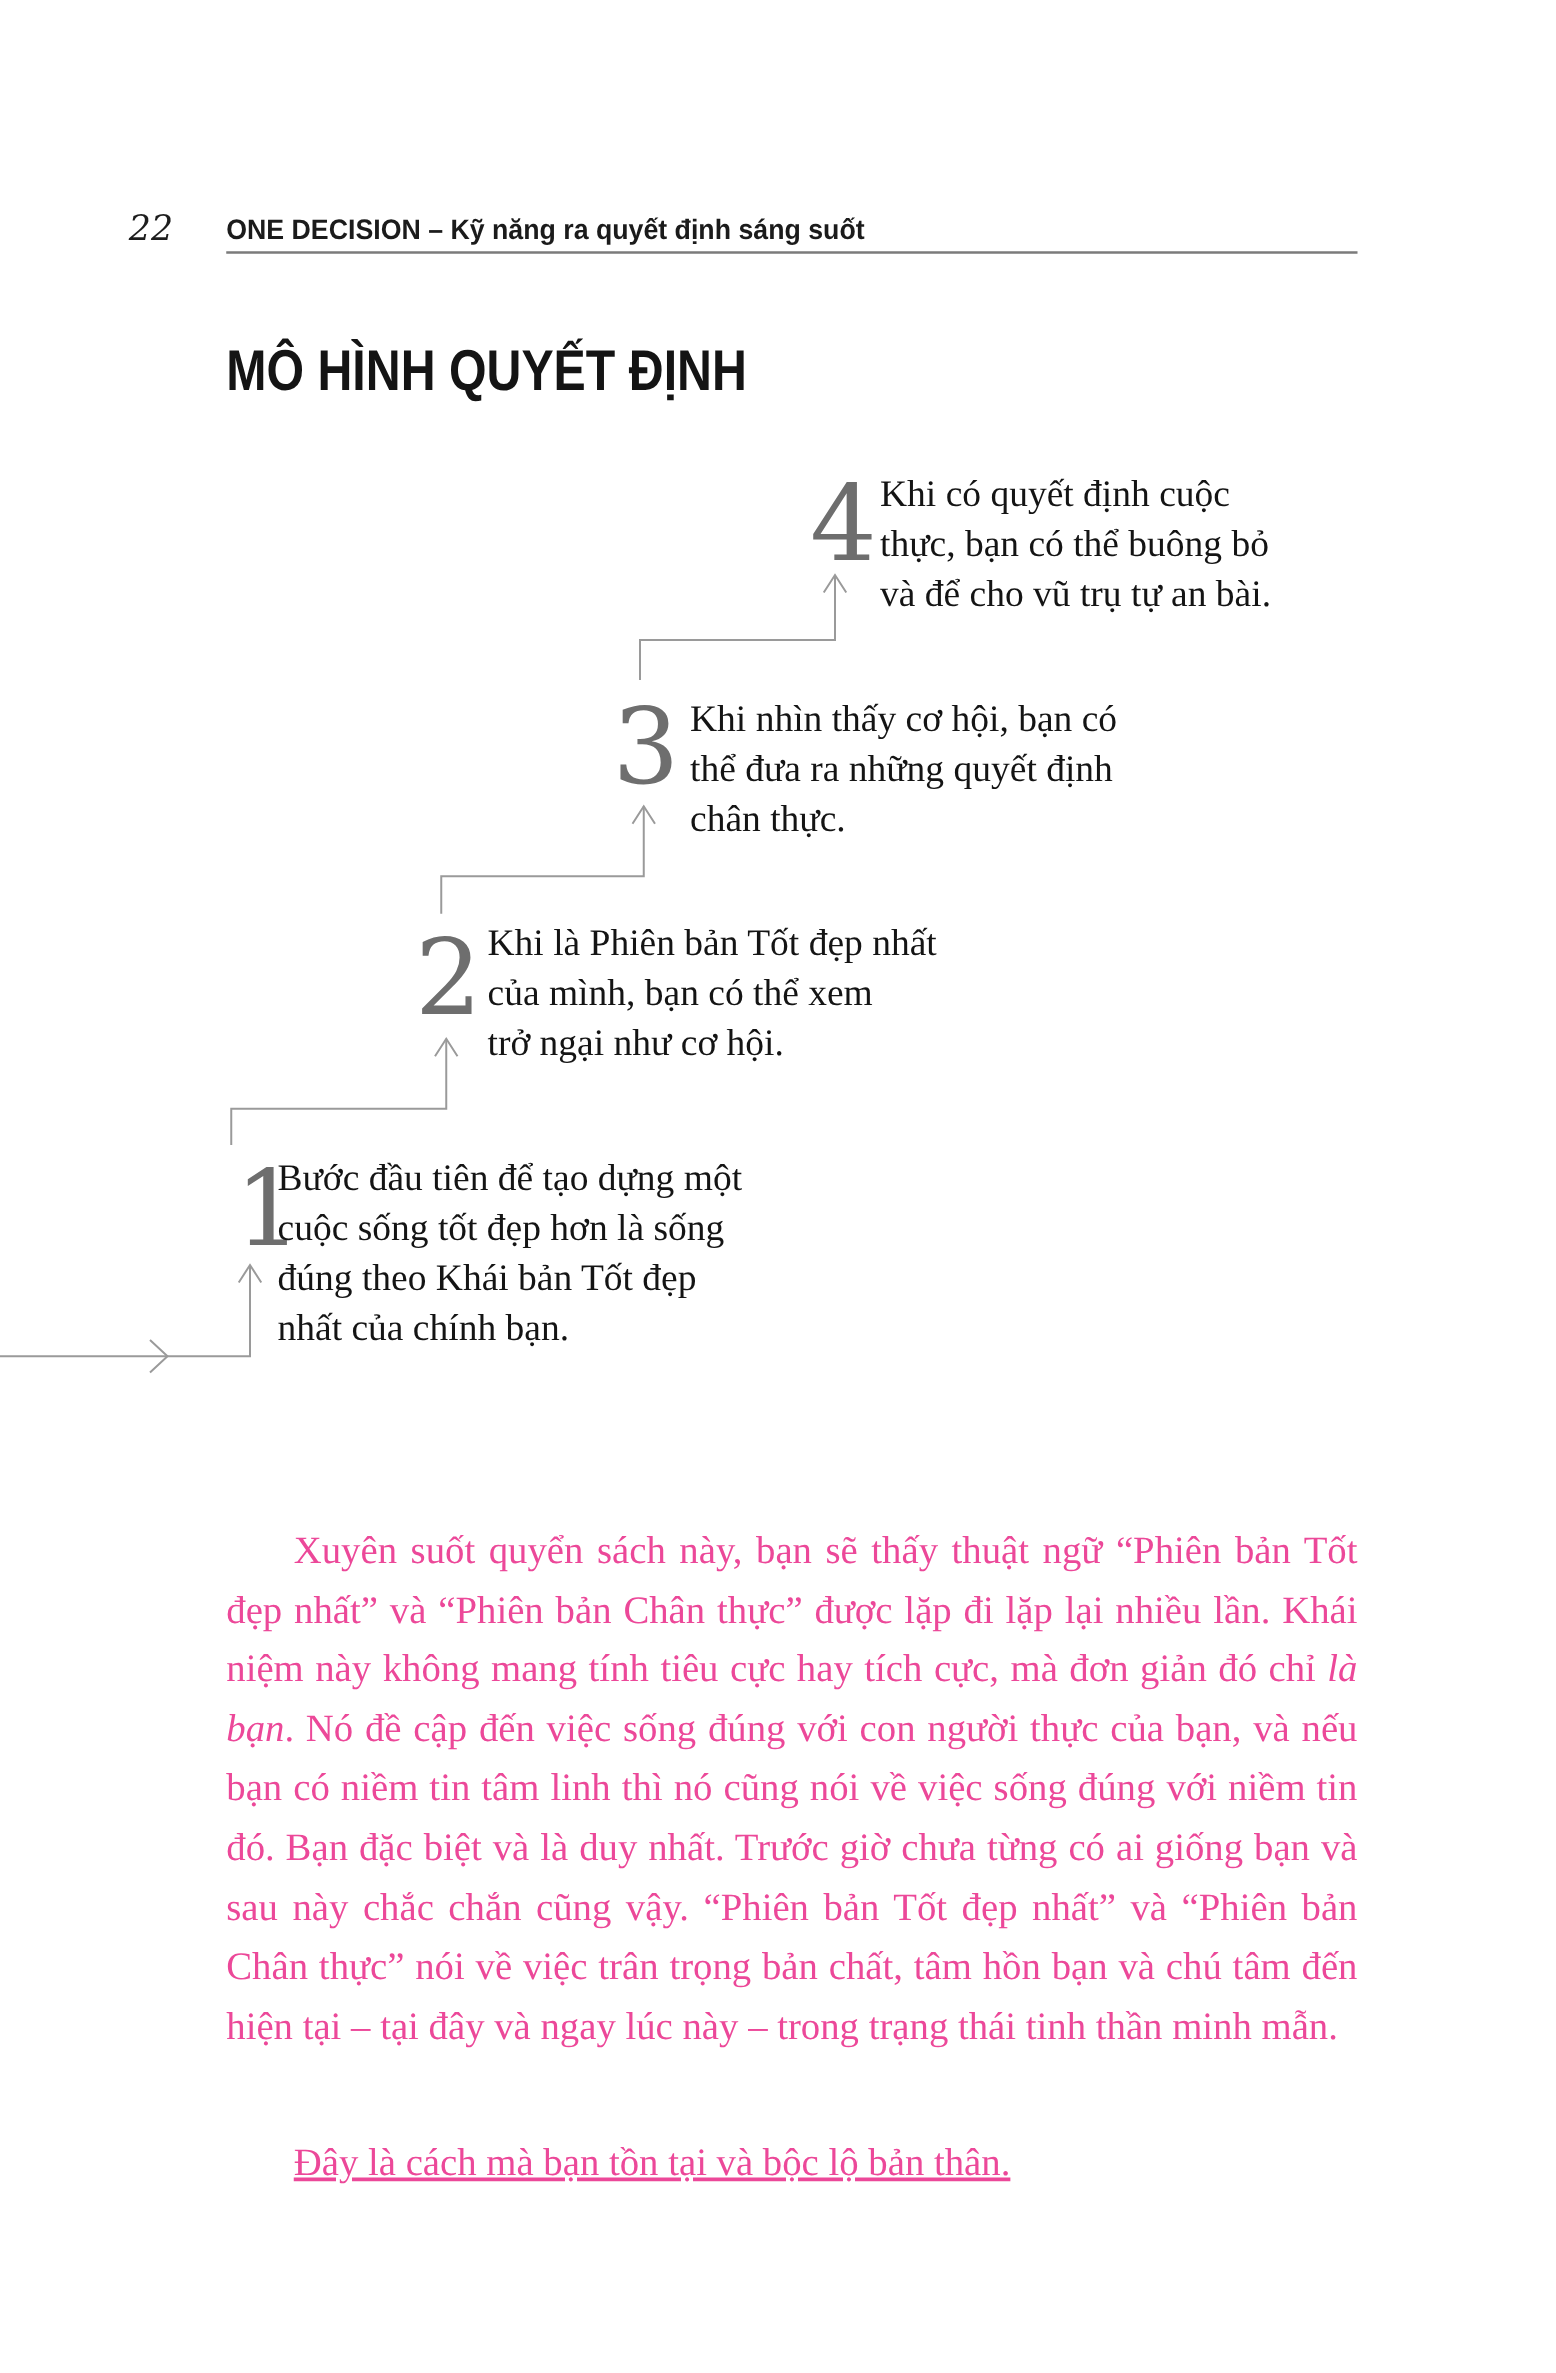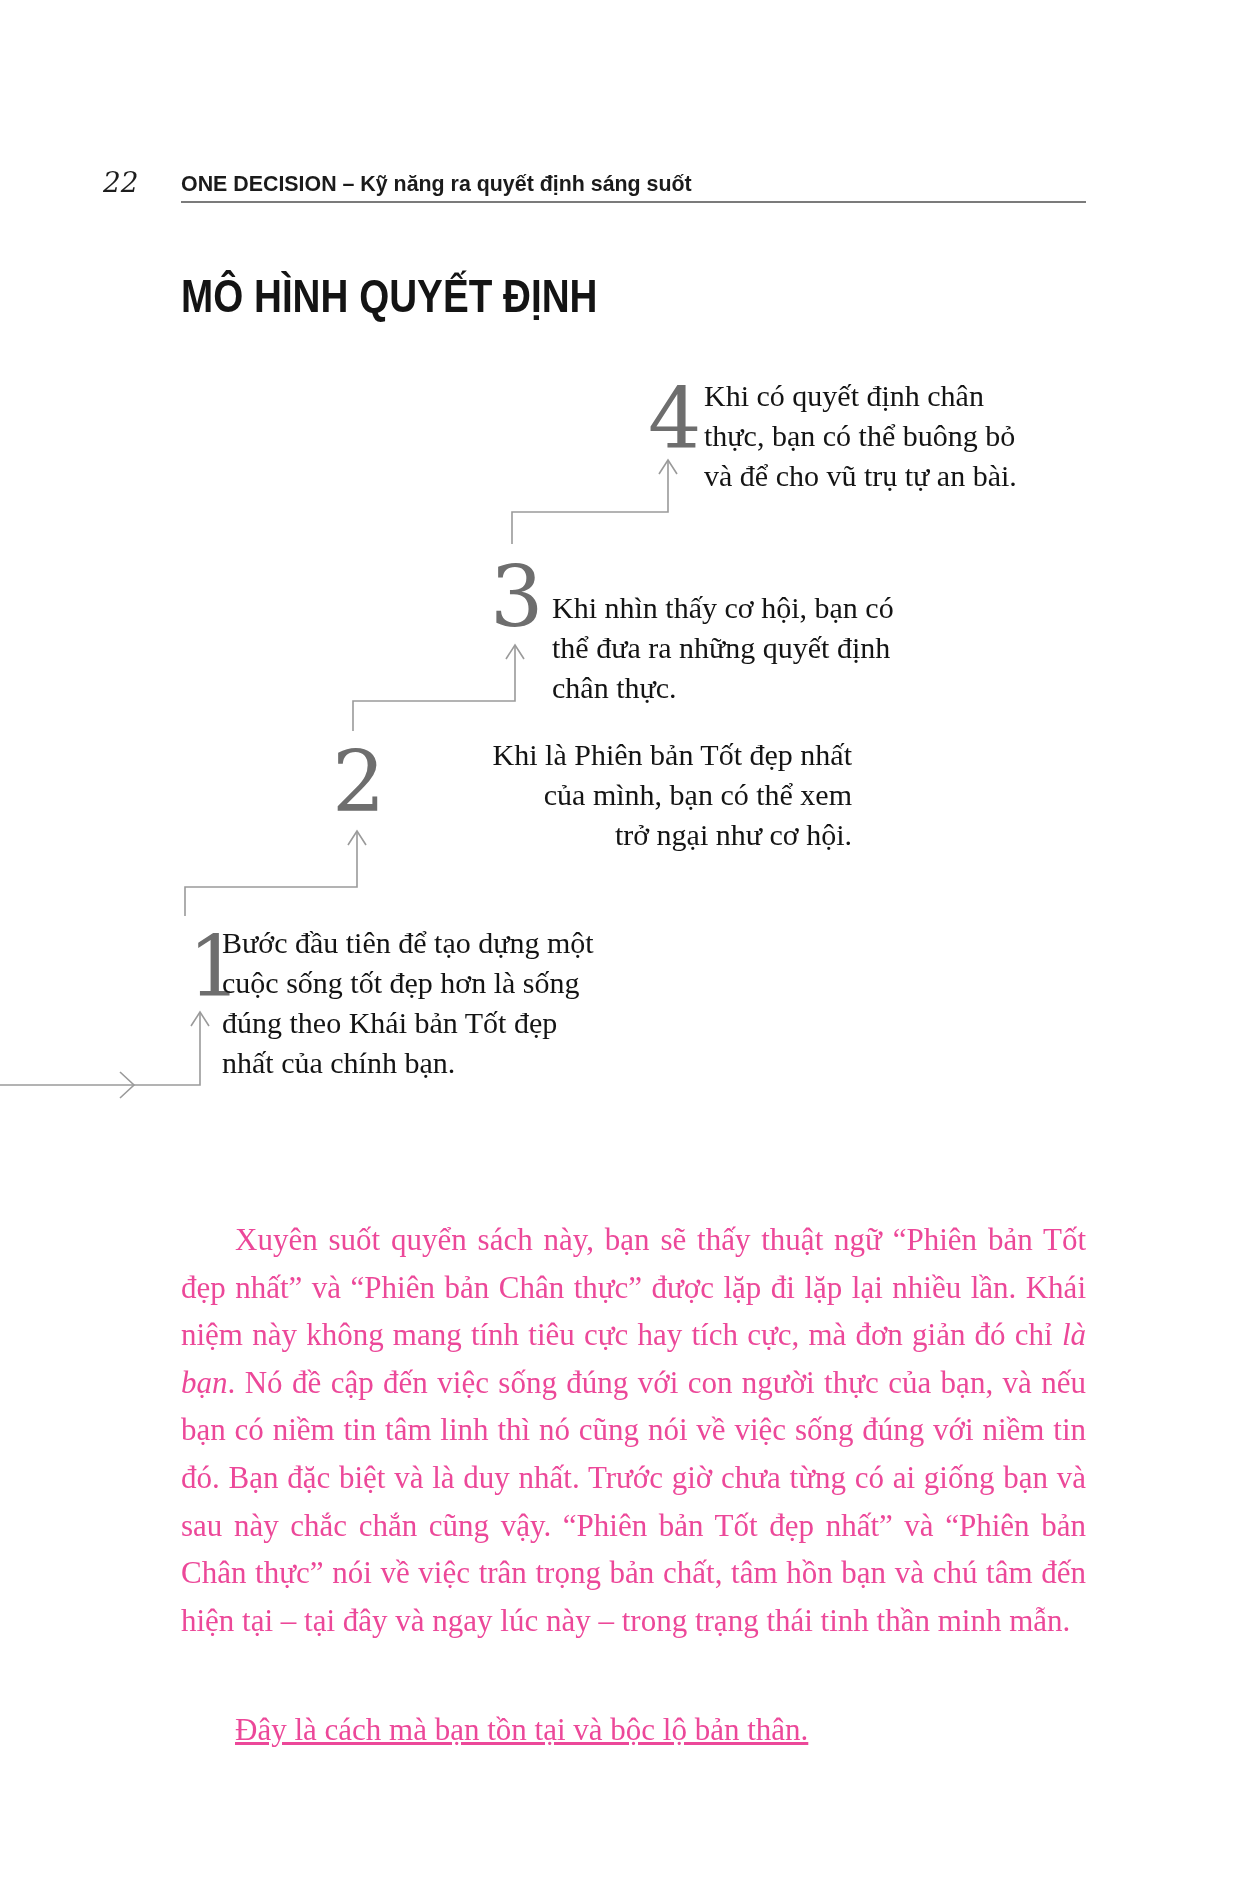--- a/index.html
+++ b/index.html
@@ -47,22 +47,22 @@
   .step-text {
     position:absolute; width:440px;
     font-size:30px; line-height:40px;
     white-space:pre-line; color:#141414;
   }
   .n1 { left:188px; top:925px; }
   .n2 { left:332px; top:740px; }
   .n3 { left:490px; top:555px; }
   .n4 { left:648px; top:377px; }
   .t1 { left:222px; top:923px; }
-  .t2 { left:412px; top:735px;text-align:right; }
-  .t3 { left:552px; top:556px;margin-top:32px; }
+  .t2 { left:390px; top:735px; }
+  .t3 { left:552px; top:556px; }
   .t4 { left:704px; top:376px; }
   
   .body-para {
     position:absolute; left:181px; width:905px;
     font-size:31px; line-height:47.6px;
     text-align:justify; text-indent:54px;
     color:#ec4899;
   }
   .para-1 { top:1185px; }
   .para-2 { top:1675px; text-align:left;text-decoration:underline; }
@@ -111,19 +111,19 @@
 <div class="step-text t2">Khi là Phiên bản Tốt đẹp nhất
 của mình, bạn có thể xem
 trở ngại như cơ hội.</div>
 
 <div class="step-num n3">3</div>
 <div class="step-text t3">Khi nhìn thấy cơ hội, bạn có
 thể đưa ra những quyết định
 chân thực.</div>
 
 <div class="step-num n4">4</div>
-<div class="step-text t4">Khi có quyết định chân
+<div class="step-text t4">Khi có quyết định cuộc
 thực, bạn có thể buông bỏ
 và để cho vũ trụ tự an bài.</div>
 
 <p class="body-para para-1"><span>Xuyên suốt quyển sách này, bạn sẽ thấy thuật ngữ “Phiên bản Tốt đẹp nhất” và “Phiên bản Chân thực” được lặp đi lặp lại nhiều lần. Khái niệm này không mang tính tiêu cực hay tích cực, mà đơn giản đó chỉ </span><span class="ital">là bạn</span><span>. Nó đề cập đến việc sống đúng với con người thực của bạn, và nếu bạn có niềm tin tâm linh thì nó cũng nói về việc sống đúng với niềm tin đó. Bạn đặc biệt và là duy nhất. Trước giờ chưa từng có ai giống bạn và sau này chắc chắn cũng vậy. “Phiên bản Tốt đẹp nhất” và “Phiên bản Chân thực” nói về việc trân trọng bản chất, tâm hồn bạn và chú tâm đến hiện tại – tại đây và ngay lúc này – trong trạng thái tinh thần minh mẫn.</span></p>
 
 <p class="body-para para-2">Đây là cách mà bạn tồn tại và bộc lộ bản thân.</p>
 
 </body></html>

